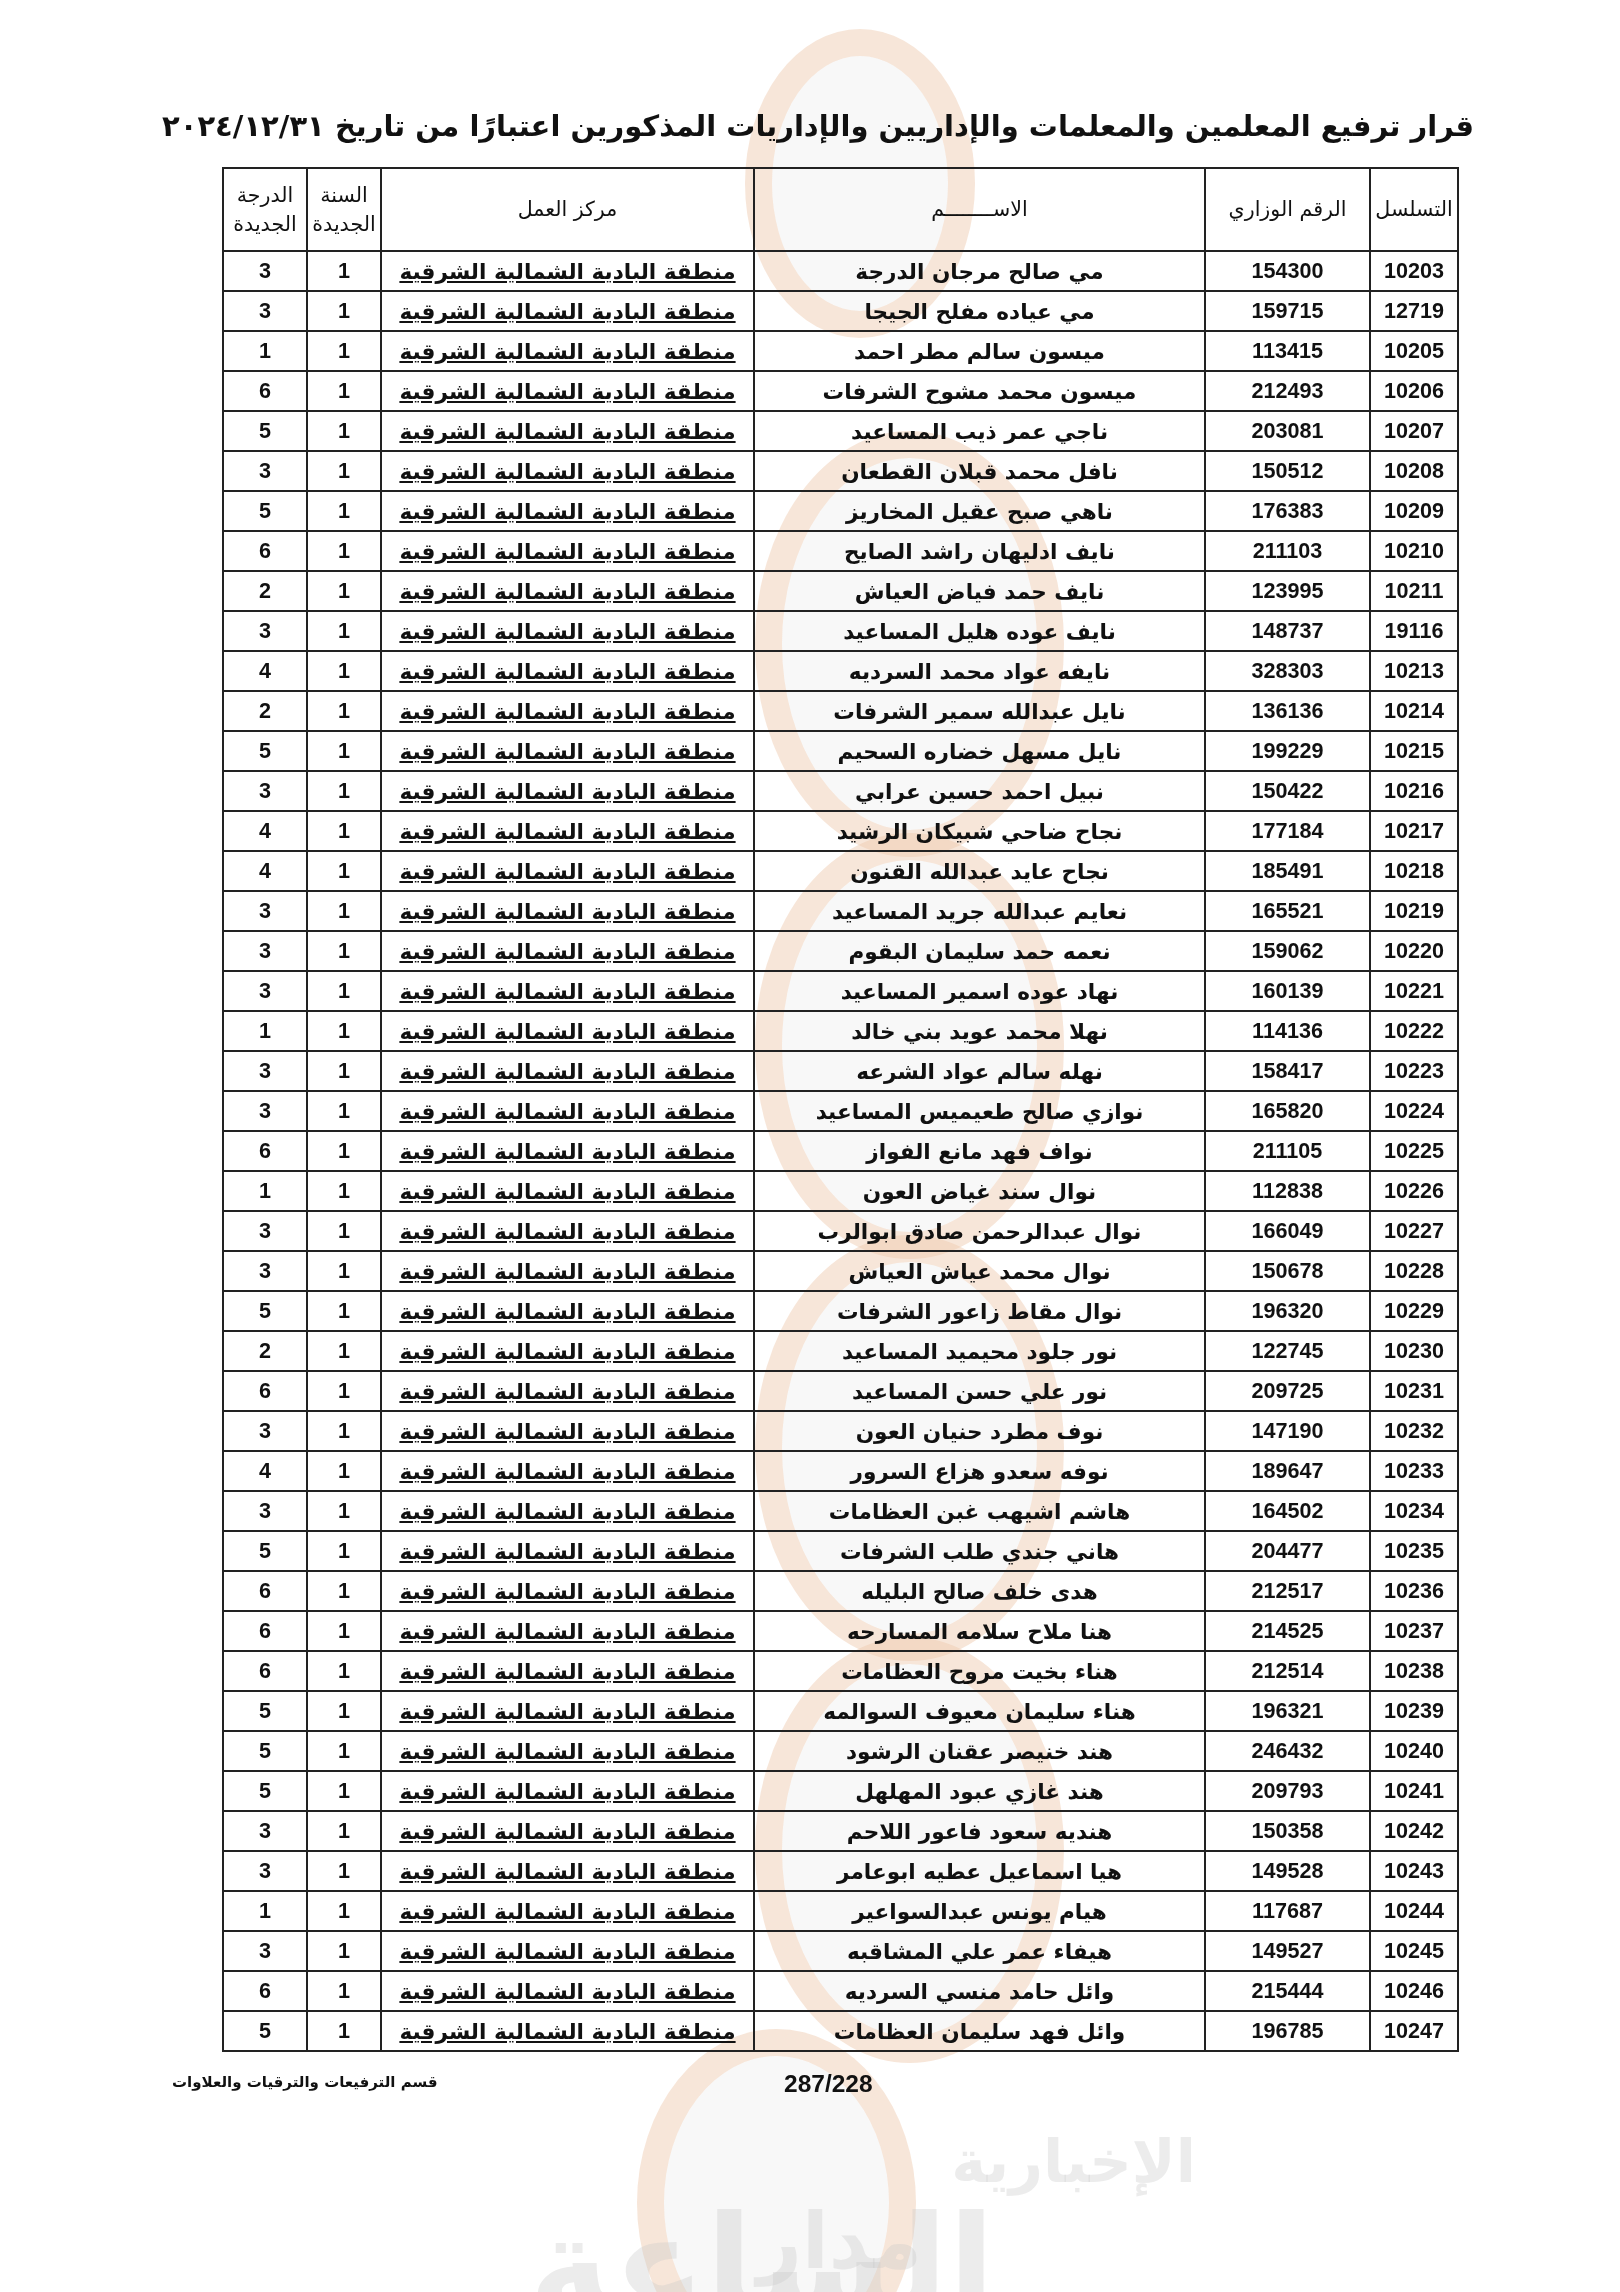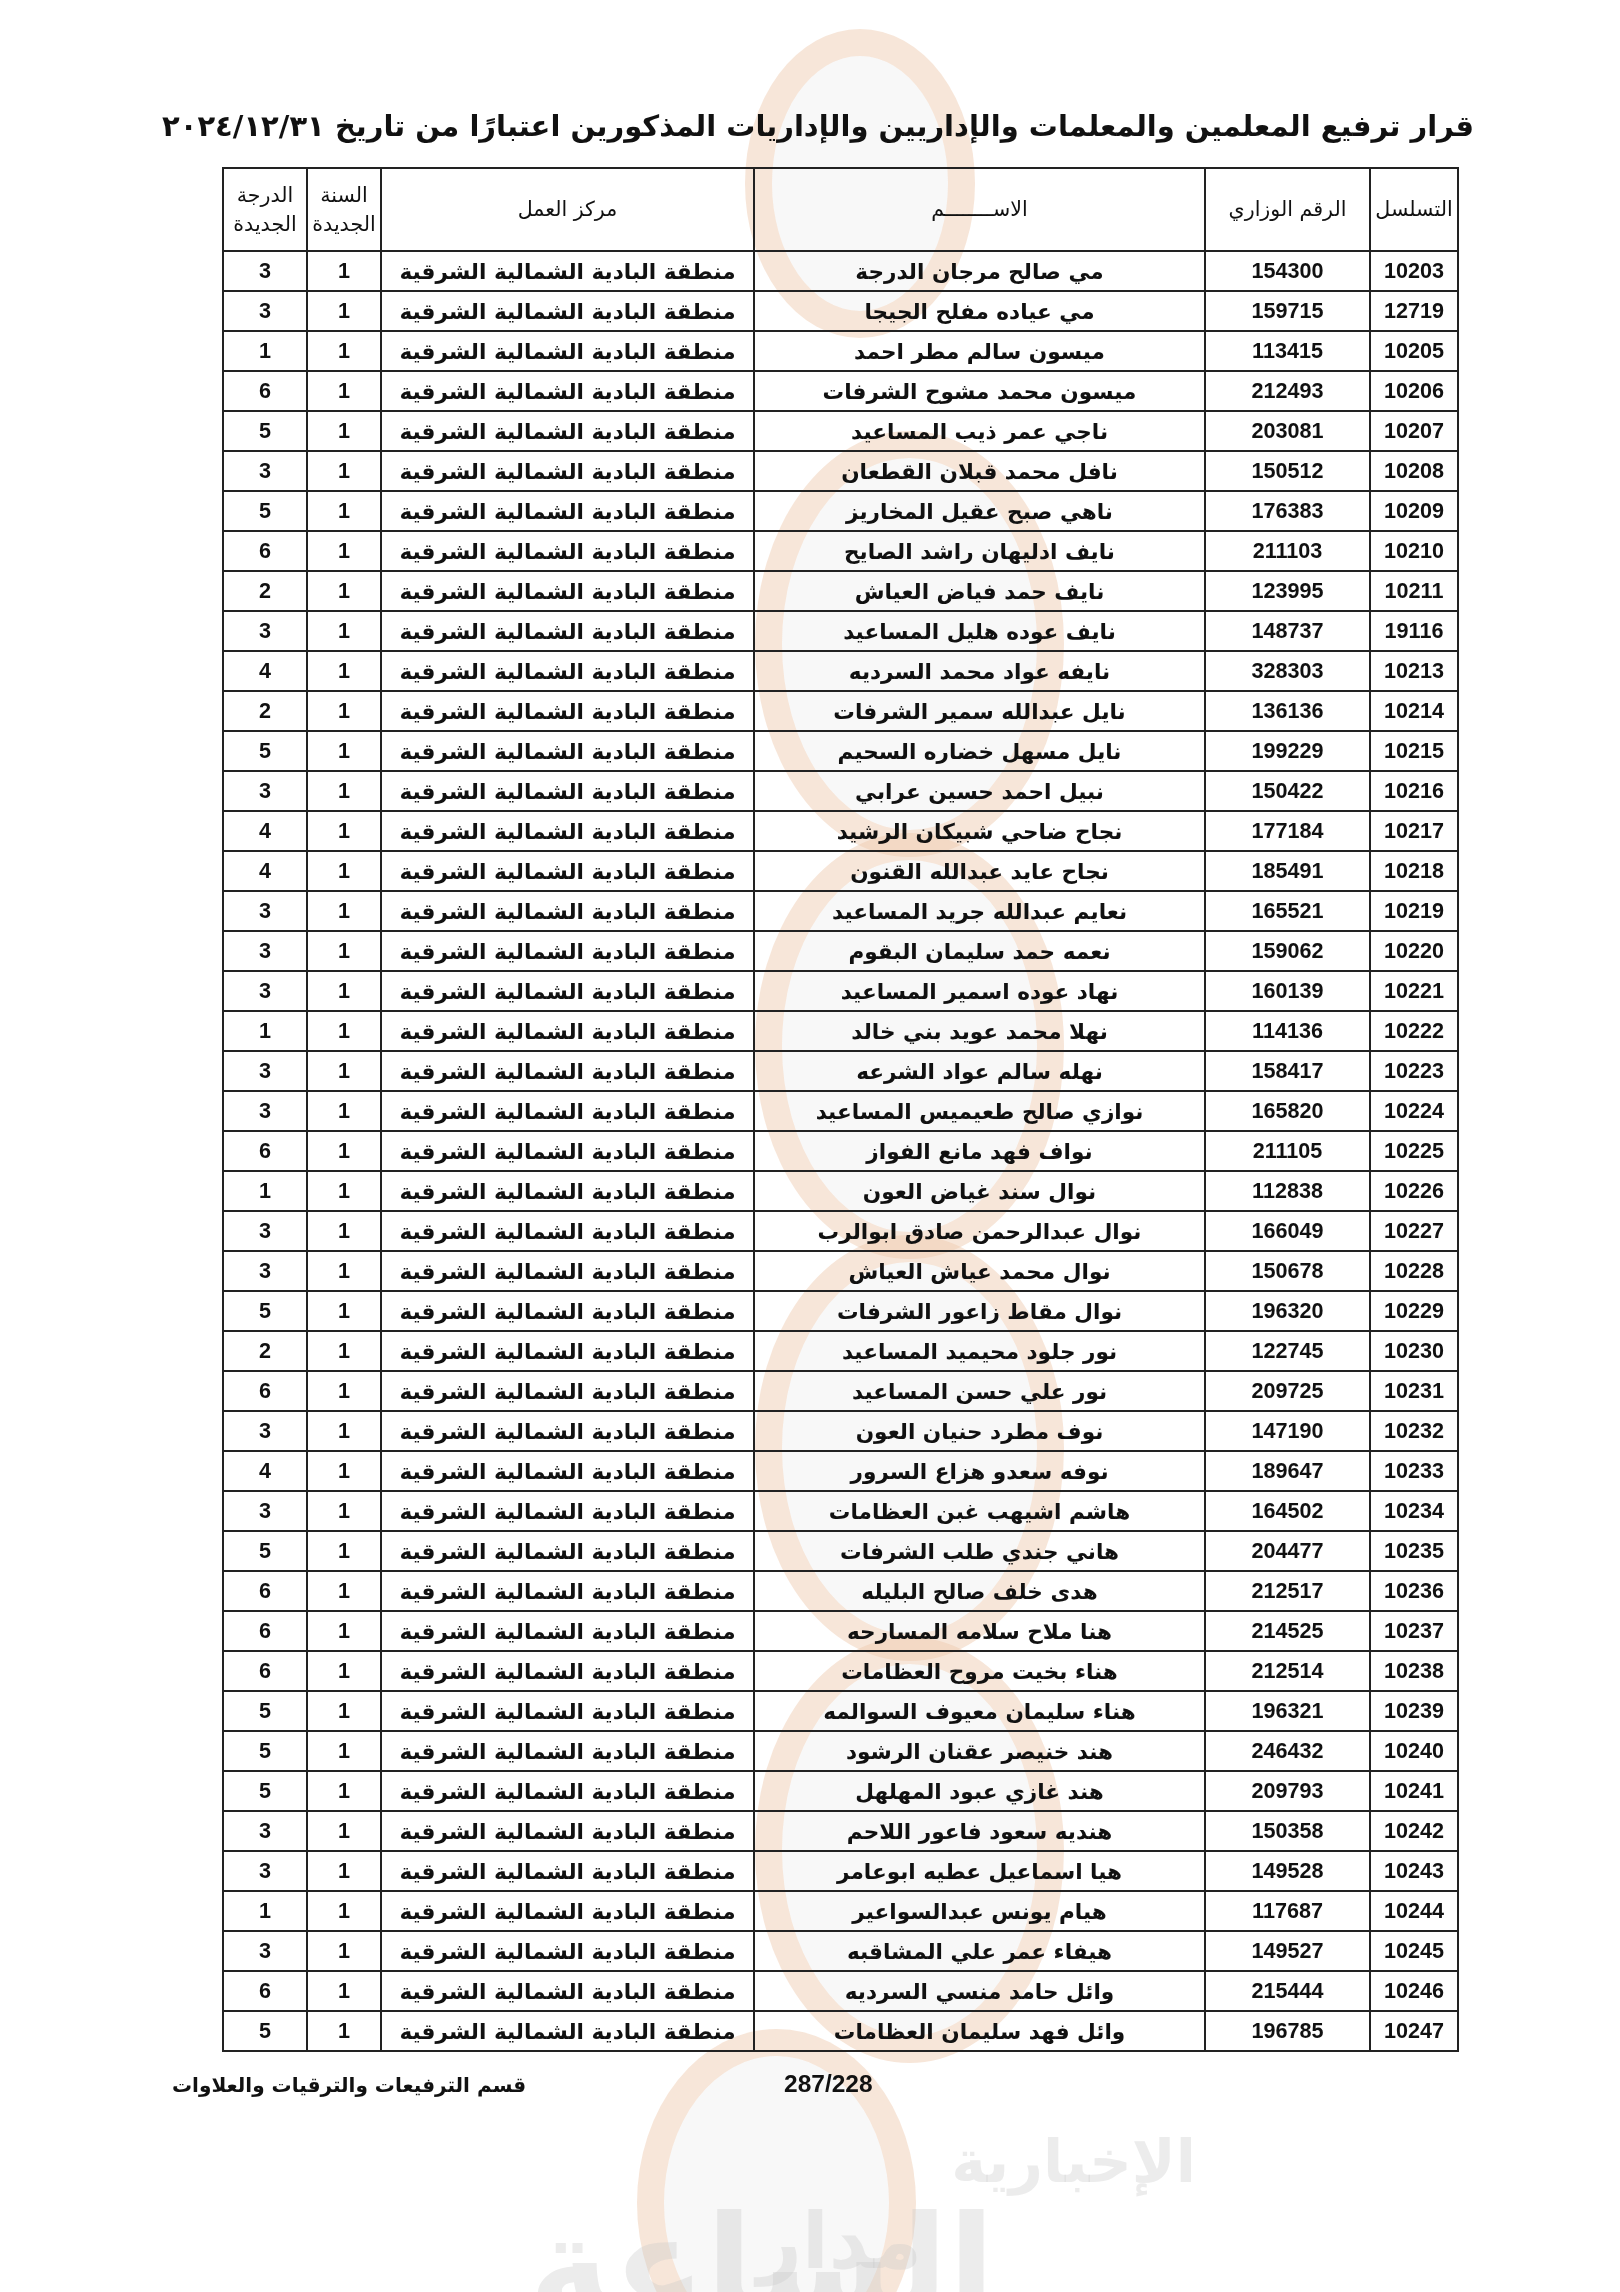--- a/index.html
+++ b/index.html
@@ -31,25 +31,25 @@
     background: transparent;
   }
   table.grid th {
     height: 81px; font-weight: normal; font-size: 20.6px; line-height: 29px;
     font-family: "DejaVu Sans", sans-serif;
   }
   table.grid td { height: 38px; font-size: 21.6px; font-weight: bold; }
   td.num { font-family: "Liberation Sans", sans-serif; font-weight: normal; font-size: 24.5px; }
   td.num.bold { font-weight: bold; }
   td.name, td.center { font-family: "DejaVu Sans", sans-serif; font-size: 19.6px; font-weight: bold; }
-  td.center { text-align: left; padding-left: 39px; }
+  td.center { text-align: left; padding-left: 39px; text-decoration: underline; }
   td.name { text-align: center; }
   .footer-left {
     position: absolute; left: 172px; top: 2073px; direction: rtl;
-    font-family: "DejaVu Sans", sans-serif; font-weight: bold; font-size: 20px;
+    font-family: "DejaVu Sans", sans-serif; font-weight: bold; font-size: 15px;
   }
   .footer-page {
     position: absolute; left: 784px; top: 2070px;
     font-family: "Liberation Sans", sans-serif; font-weight: bold; font-size: 24.5px;
   }
 </style>
 </head>
 <body>
 
 <div class="watermark" style="left:549px; top:29px; width:549px; height:686px;">

